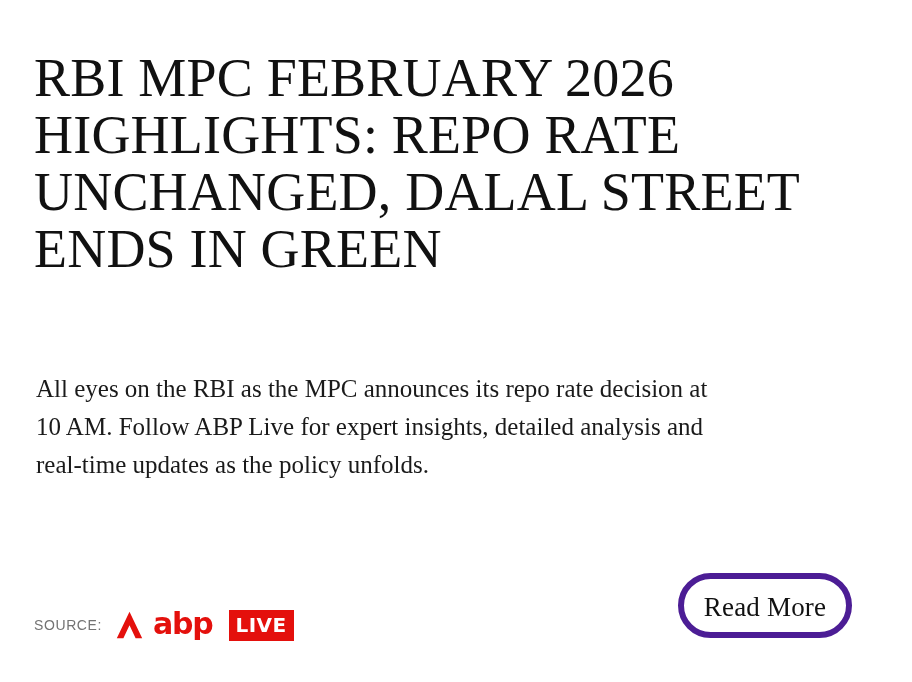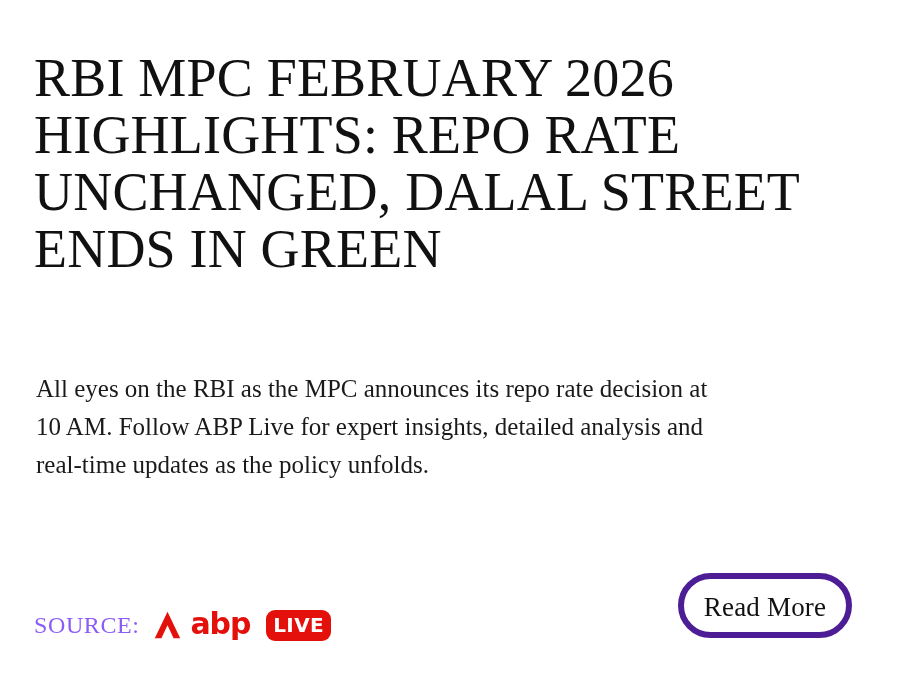--- a/index.html
+++ b/index.html
@@ -65,24 +65,24 @@
   .source-block {
     position: absolute;
     left: 34px;
     top: 50px;
     display: flex;
     align-items: center;
     gap: 14px;
   }
 
   .source-label {
-    font-family: Liberation Serif, serif;
-    font-size: 24px;
+    font-family: Liberation Sans, sans-serif;
+    font-size: 14px;
     letter-spacing: 0.6px;
-    color: #8b5cf6;
+    color: #737373;
     text-transform: uppercase;
     line-height: 1;
   }
 
   
   .abp-logo {
     display: flex;
     align-items: center;
     gap: 8px;
     height: 30px;
@@ -110,21 +110,20 @@
     background: #E4100C;
     color: #ffffff;
     font-family: "DejaVu Sans", sans-serif;
     font-weight: 700;
     font-size: 20px;
     line-height: 1;
     letter-spacing: 0.4px;
     padding: 5px 7px 6px 7px;
     margin-left: 8px;
     display: inline-block;
-    border-radius: 9px;
   }
 
   
   .read-more {
     position: absolute;
     left: 678px;
     top: 13px;
     width: 174px;
     height: 65px;
     box-sizing: border-box;

